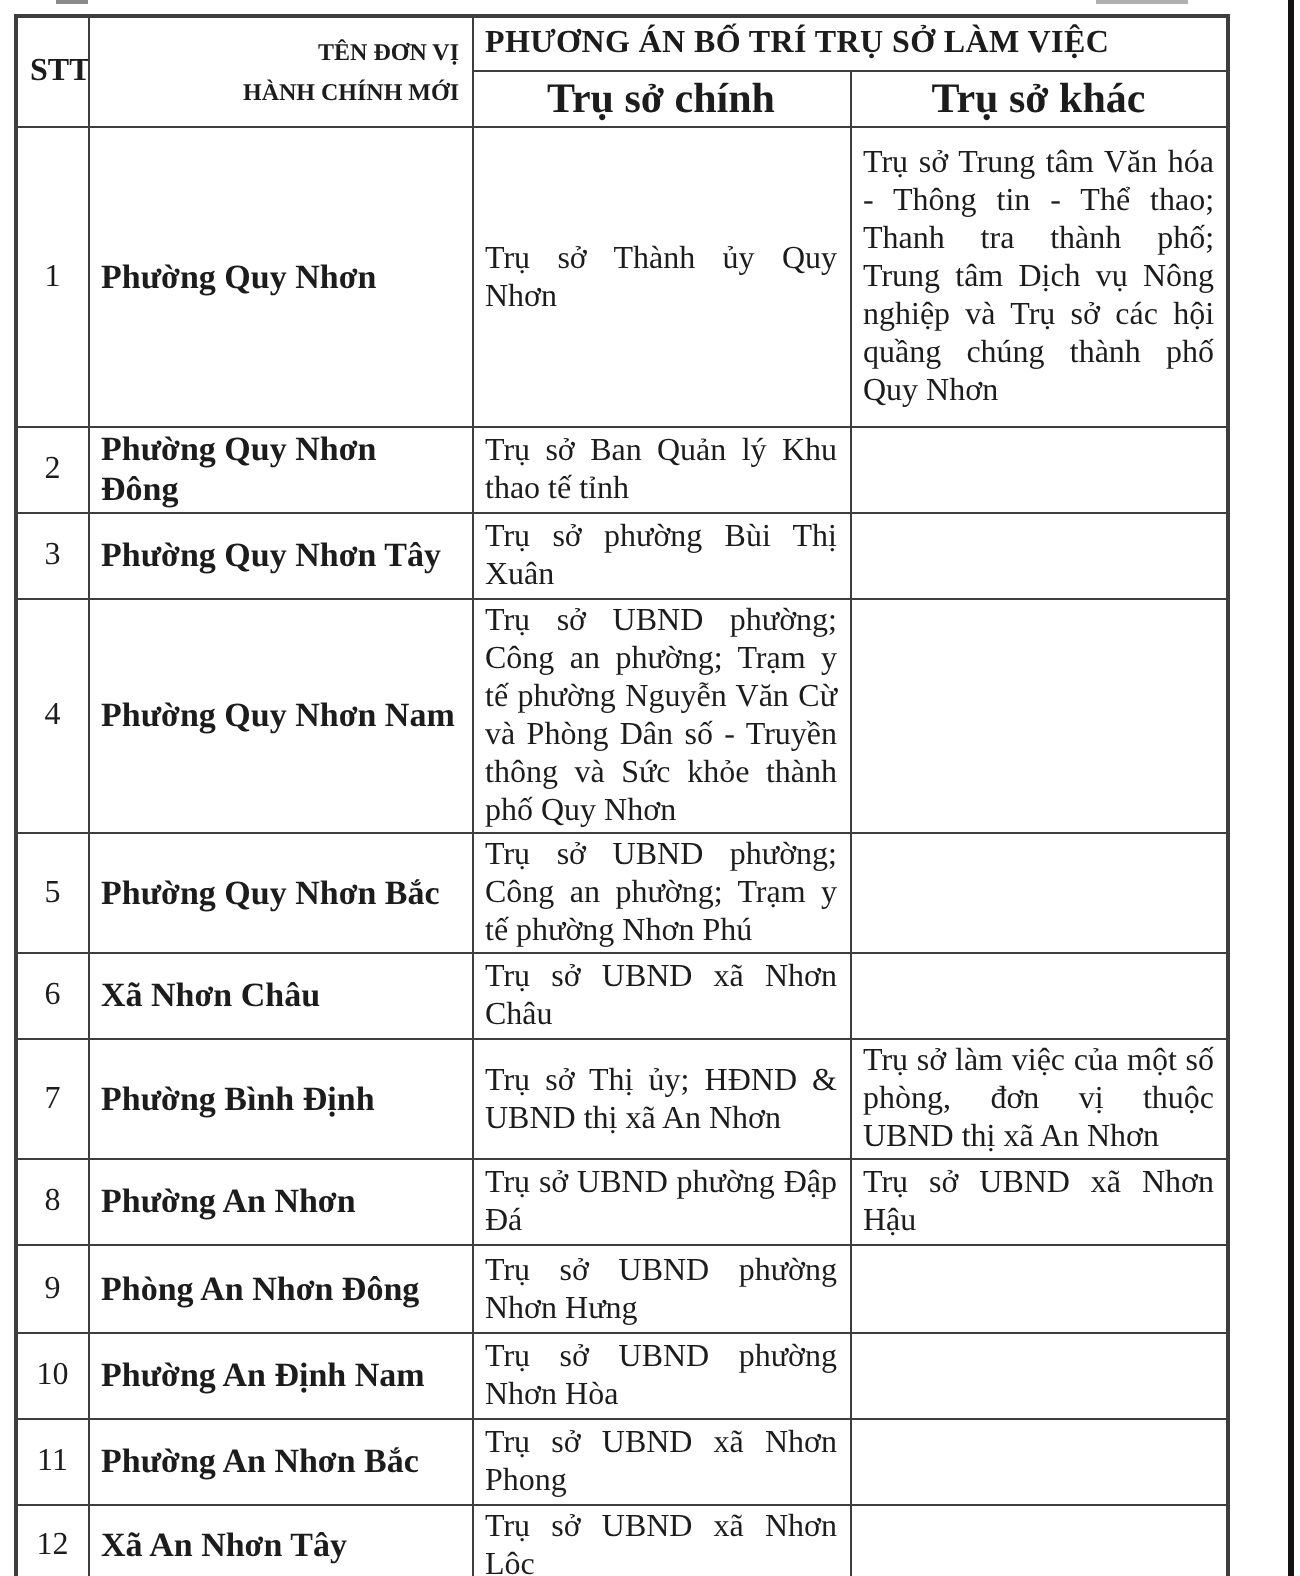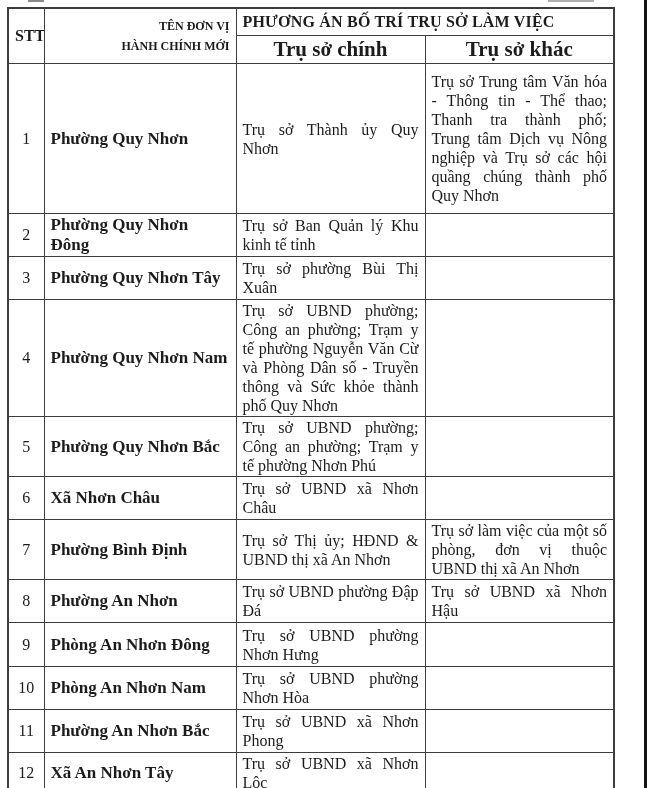--- a/index.html
+++ b/index.html
@@ -98,21 +98,21 @@
   <tr>
     <td class="stt">1</td>
     <td class="name">Phường Quy Nhơn</td>
     <td class="office">Trụ sở Thành ủy Quy Nhơn</td>
     <td class="office">Trụ sở Trung tâm Văn hóa - Thông tin - Thể thao; Thanh tra thành phố; Trung tâm Dịch vụ Nông nghiệp và Trụ sở các hội quầng chúng thành phố Quy Nhơn</td>
   </tr>
 
   <tr>
     <td class="stt">2</td>
     <td class="name">Phường Quy Nhơn Đông</td>
-    <td class="office">Trụ sở Ban Quản lý Khu kinh tế tỉnh</td>
+    <td class="office">Trụ sở Ban Quản lý Khu thao tế tỉnh</td>
     <td class="office"></td>
   </tr>
 
   <tr>
     <td class="stt">3</td>
     <td class="name">Phường Quy Nhơn Tây</td>
     <td class="office">Trụ sở phường Bùi Thị Xuân</td>
     <td class="office"></td>
   </tr>
 
@@ -153,21 +153,21 @@
 
   <tr>
     <td class="stt">9</td>
     <td class="name">Phòng An Nhơn Đông</td>
     <td class="office">Trụ sở UBND phường Nhơn Hưng</td>
     <td class="office"></td>
   </tr>
 
   <tr>
     <td class="stt">10</td>
-    <td class="name">Phòng An Nhơn Nam</td>
+    <td class="name">Phường An Định Nam</td>
     <td class="office">Trụ sở UBND phường Nhơn Hòa</td>
     <td class="office"></td>
   </tr>
 
   <tr>
     <td class="stt">11</td>
     <td class="name">Phường An Nhơn Bắc</td>
     <td class="office">Trụ sở UBND xã Nhơn Phong</td>
     <td class="office"></td>
   </tr>

